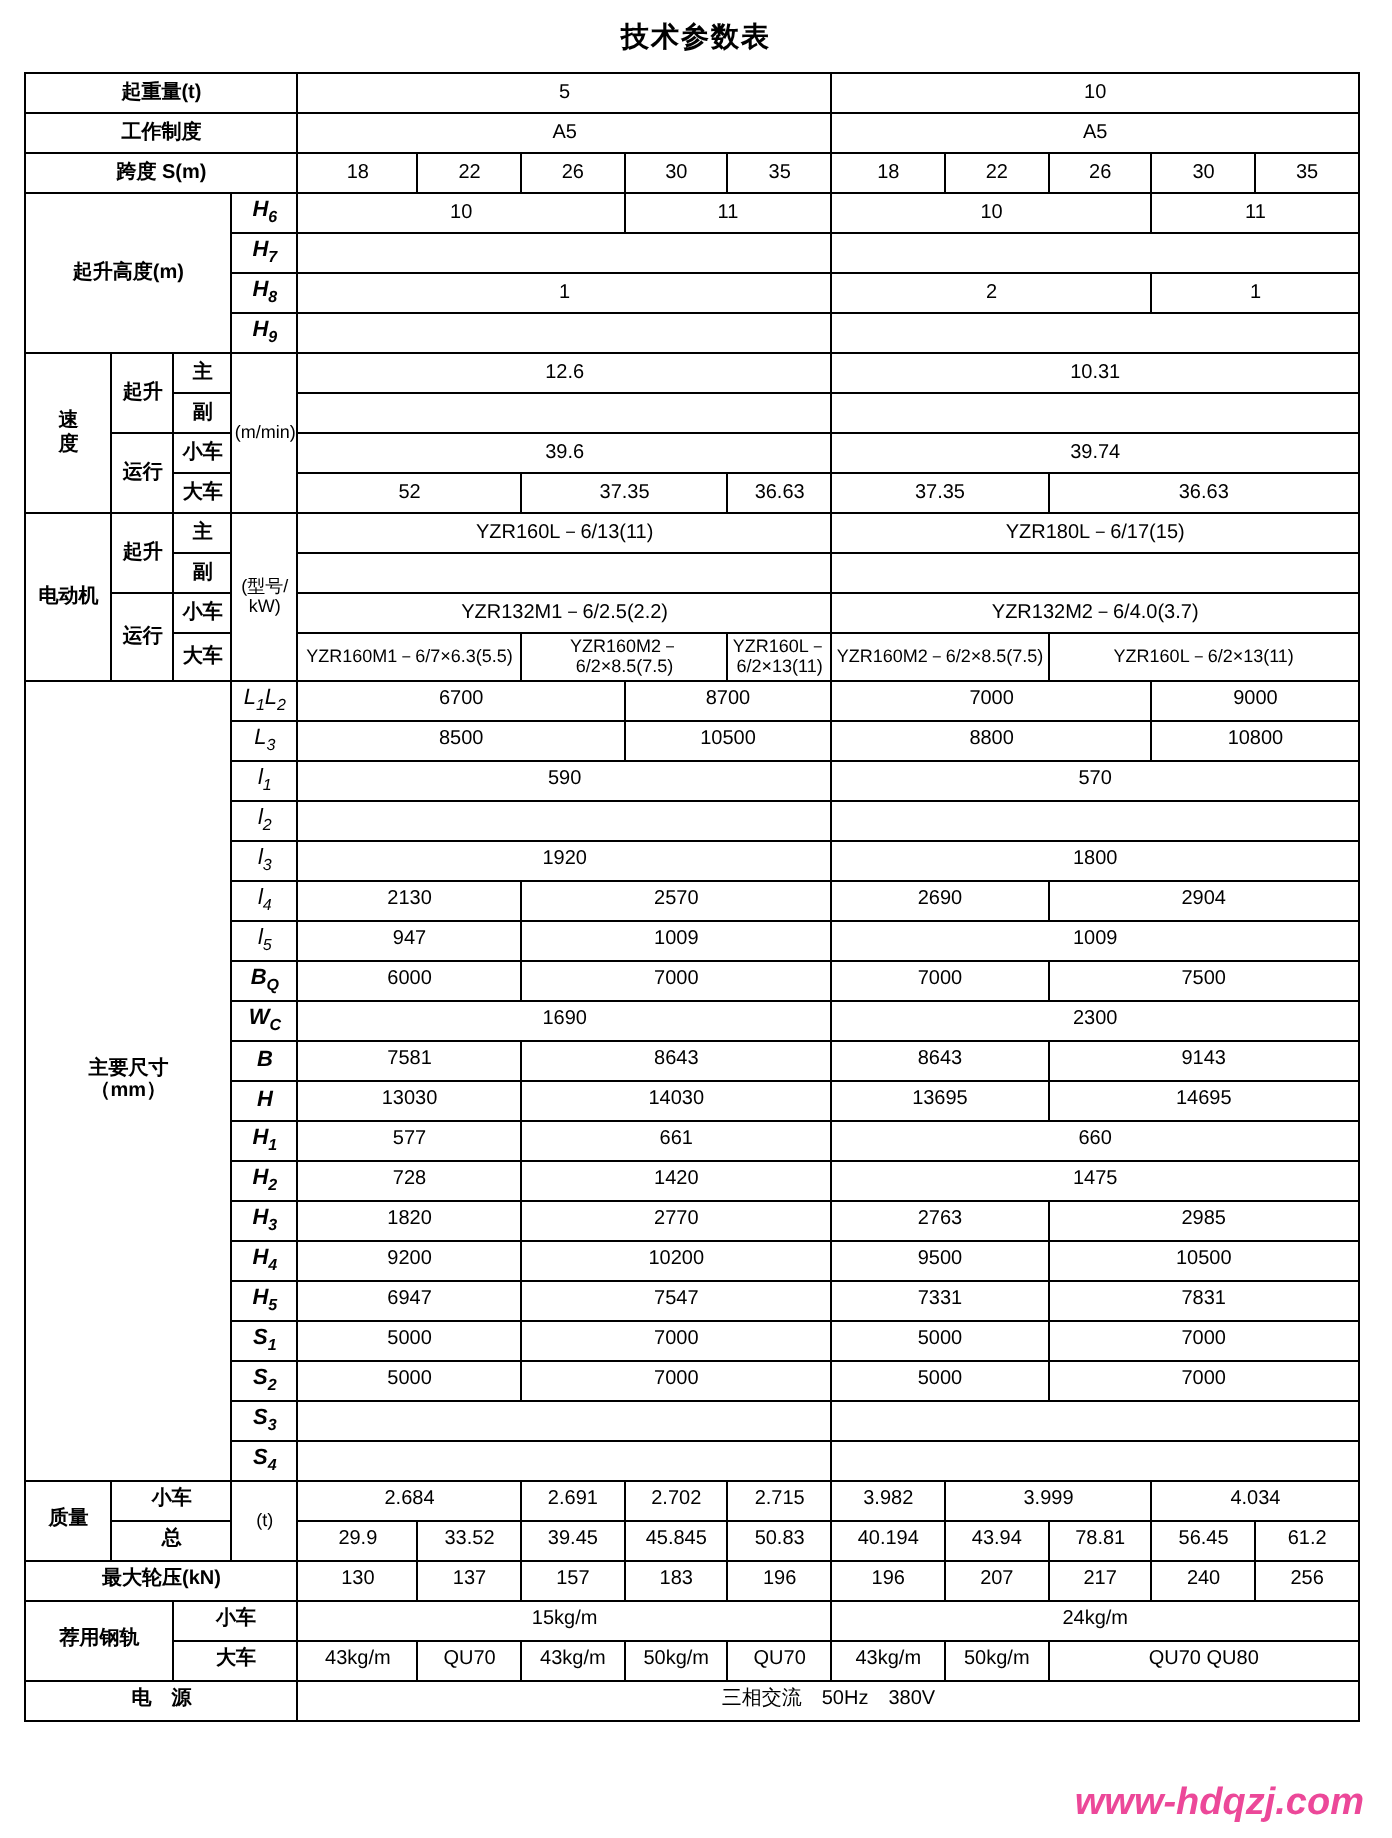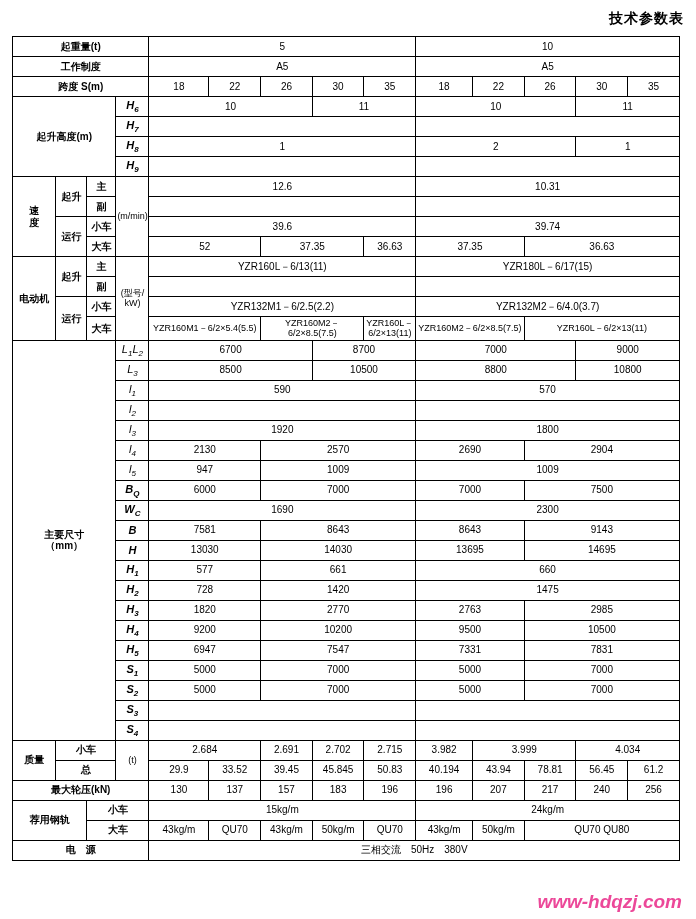--- a/index.html
+++ b/index.html
@@ -4,21 +4,21 @@
 <style>
   html,body{margin:0;padding:0;}
   body{
     width:696px;
     background:#fff;
     font-family:"Liberation Serif","DejaVu Serif",serif;
     color:#000;
   }
   .page{width:696px;min-height:919px;position:relative;box-sizing:border-box;padding:0 12px;}
   .title{
-    text-align:right;
+    text-align:center;
     font-weight:bold;
     font-size:14px;
     padding:10px 0 8px 0;
     letter-spacing:1px;
     font-family:"Liberation Sans","DejaVu Sans",sans-serif;
   }
   table.spec{
     border-collapse:collapse;
     width:668px;
     table-layout:fixed;
@@ -175,21 +175,21 @@
       <td class="tall" colspan="5"></td>
     </tr>
     <tr>
       <td class="sub" rowspan="2">运行</td>
       <td class="sub">小车</td>
       <td colspan="5">YZR132M1－6/2.5(2.2)</td>
       <td colspan="5">YZR132M2－6/4.0(3.7)</td>
     </tr>
     <tr>
       <td class="sub tall">大车</td>
-      <td class="tall" colspan="2" style="font-size:9px">YZR160M1－6/2×5.4(5.5)</td>
+      <td class="tall" colspan="2" style="font-size:9px">YZR160M1－6/7×6.3(5.5)</td>
       <td class="tall" colspan="2" style="font-size:9px">YZR160M2－6/2×8.5(7.5)</td>
       <td class="tall" style="font-size:9px">YZR160L－6/2×13(11)</td>
       <td class="tall" colspan="2" style="font-size:9px">YZR160M2－6/2×8.5(7.5)</td>
       <td class="tall" colspan="3" style="font-size:9px">YZR160L－6/2×13(11)</td>
     </tr>
 
     <tr>
       <td class="lbl" rowspan="20" colspan="3">主要尺寸<br>（mm）</td>
       <td class="it"><i>L</i><sub>1</sub><i>L</i><sub>2</sub></td>
       <td colspan="3">6700</td>

